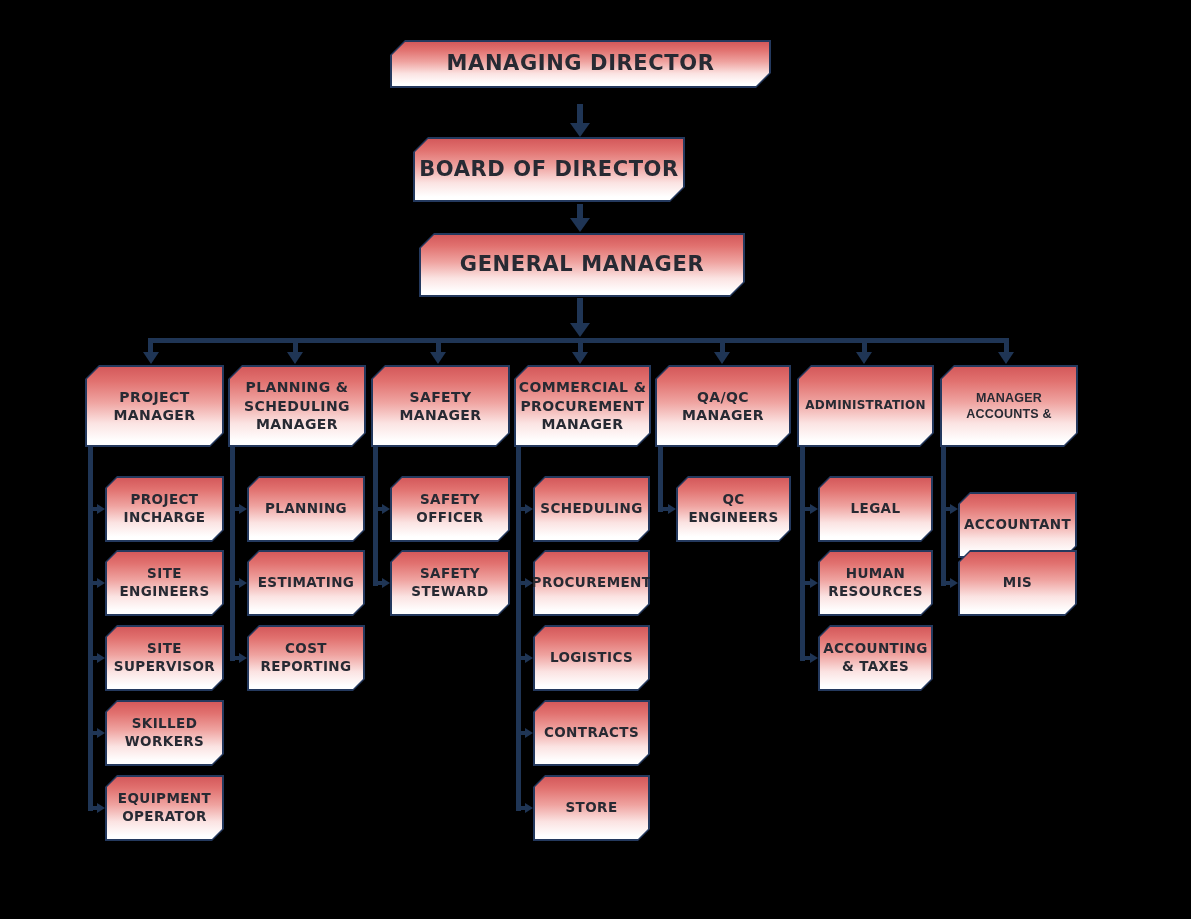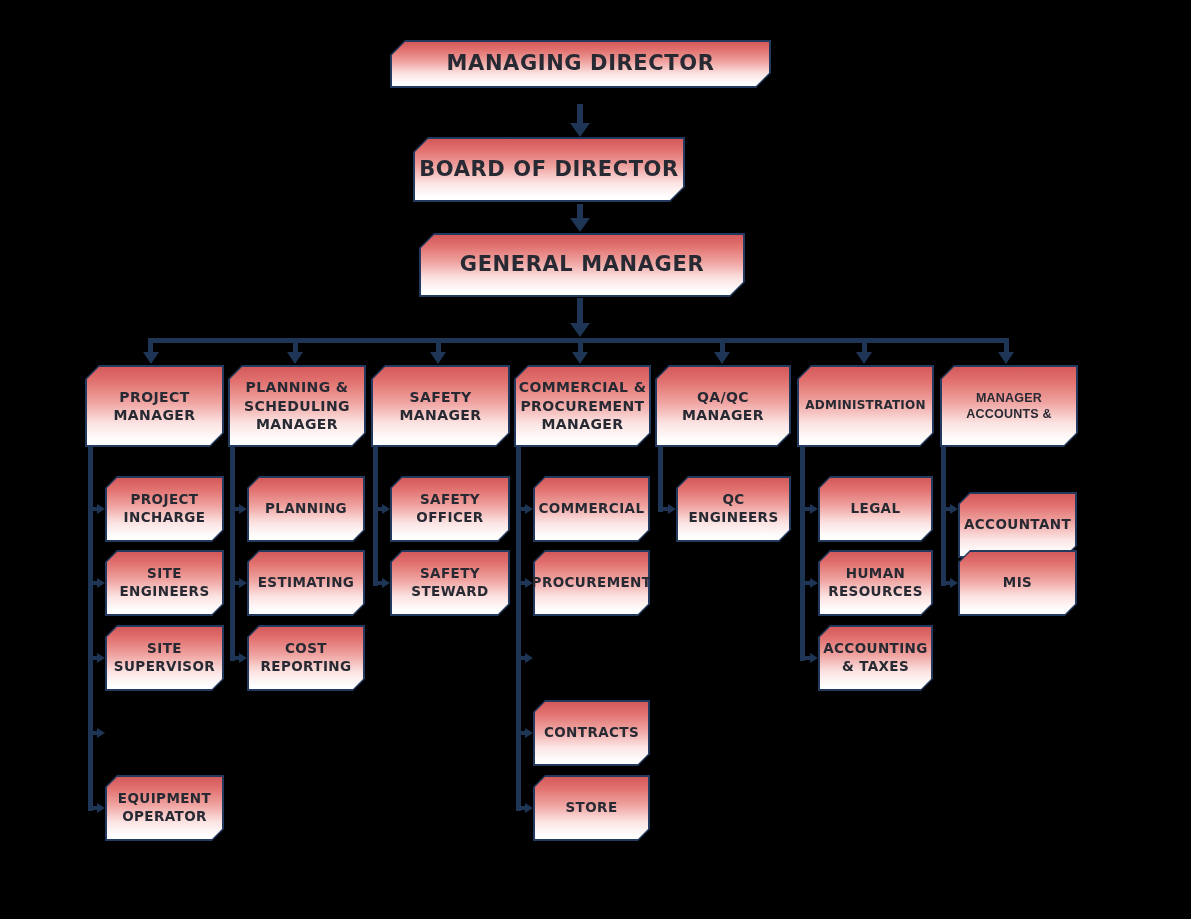--- a/index.html
+++ b/index.html
@@ -160,20 +160,24 @@
 
   <div class="cline" style="left:92px;top:656px;width:6px;height:4px"></div>
   <div class="ah-r" style="left:97px;top:653px"></div>
   <div class="node kid" style="left:105px;top:625px;width:119px;height:66px;--s:12px">
     <div class="face"></div>
     <div class="lbl">SITE SUPERVISOR</div>
   </div>
 
   <div class="cline" style="left:92px;top:731px;width:6px;height:4px"></div>
   <div class="ah-r" style="left:97px;top:728px"></div>
+  <div class="node kid" style="left:105px;top:700px;width:119px;height:66px;--s:12px">
+    <div class="face"></div>
+    <div class="lbl">SKILLED WORKERS</div>
+  </div>
 
   <div class="cline" style="left:92px;top:806px;width:6px;height:4px"></div>
   <div class="ah-r" style="left:97px;top:803px"></div>
   <div class="node kid" style="left:105px;top:775px;width:119px;height:66px;--s:12px">
     <div class="face"></div>
     <div class="lbl">EQUIPMENT OPERATOR</div>
   </div>
 
   <div class="cline" style="left:234px;top:507px;width:6px;height:4px"></div>
   <div class="ah-r" style="left:239px;top:504px"></div>
@@ -207,32 +211,36 @@
   <div class="ah-r" style="left:382px;top:578px"></div>
   <div class="node kid" style="left:390px;top:550px;width:120px;height:66px;--s:12px">
     <div class="face"></div>
     <div class="lbl">SAFETY STEWARD</div>
   </div>
 
   <div class="cline" style="left:520px;top:507px;width:6px;height:4px"></div>
   <div class="ah-r" style="left:525px;top:504px"></div>
   <div class="node kid" style="left:533px;top:476px;width:117px;height:66px;--s:12px">
     <div class="face"></div>
-    <div class="lbl">COMMERCIAL</div>
+    <div class="lbl">SCHEDULING</div>
   </div>
 
   <div class="cline" style="left:520px;top:581px;width:6px;height:4px"></div>
   <div class="ah-r" style="left:525px;top:578px"></div>
   <div class="node kid" style="left:533px;top:550px;width:117px;height:66px;--s:12px">
     <div class="face"></div>
     <div class="lbl">PROCUREMENT</div>
   </div>
 
   <div class="cline" style="left:520px;top:656px;width:6px;height:4px"></div>
   <div class="ah-r" style="left:525px;top:653px"></div>
+  <div class="node kid" style="left:533px;top:625px;width:117px;height:66px;--s:12px">
+    <div class="face"></div>
+    <div class="lbl">LOGISTICS</div>
+  </div>
 
   <div class="cline" style="left:520px;top:731px;width:6px;height:4px"></div>
   <div class="ah-r" style="left:525px;top:728px"></div>
   <div class="node kid" style="left:533px;top:700px;width:117px;height:66px;--s:12px">
     <div class="face"></div>
     <div class="lbl">CONTRACTS</div>
   </div>
 
   <div class="cline" style="left:520px;top:806px;width:6px;height:4px"></div>
   <div class="ah-r" style="left:525px;top:803px"></div>

